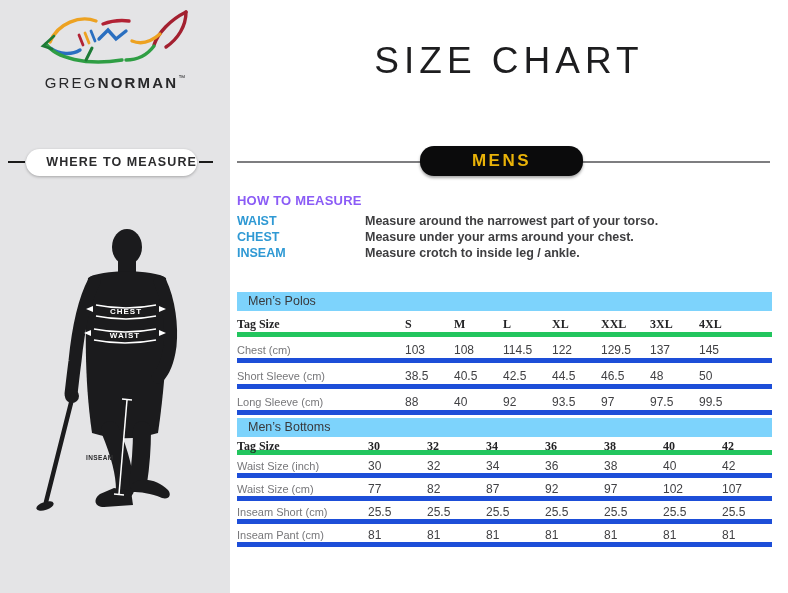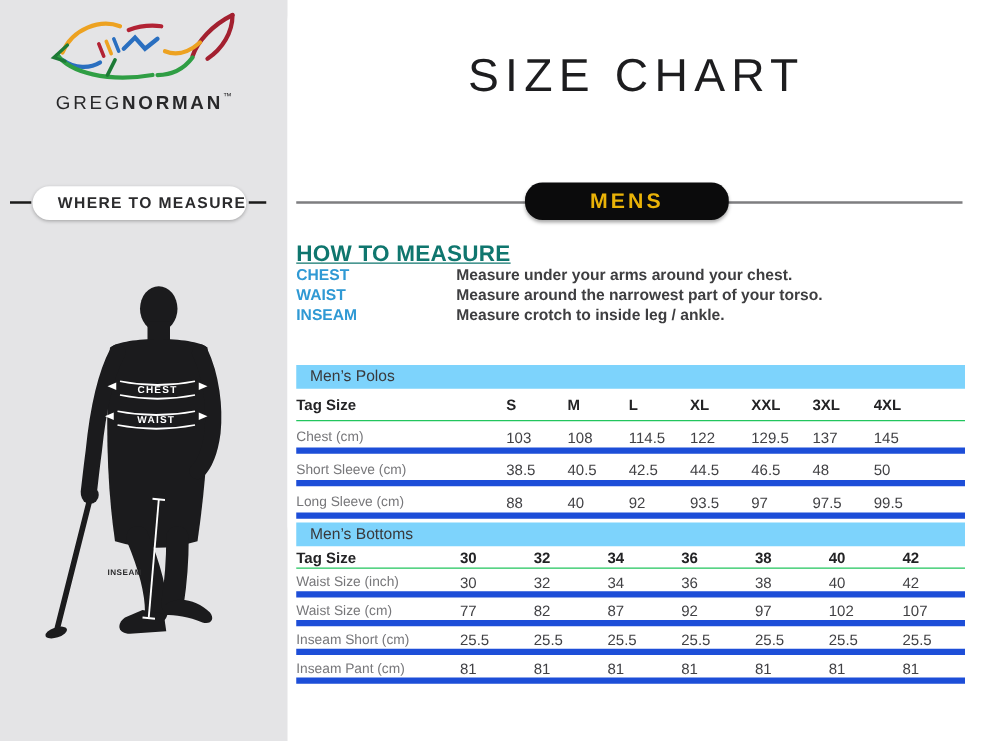--- a/index.html
+++ b/index.html
@@ -25,36 +25,36 @@
   
   .main { position:absolute; left:230px; top:0; width:558px; height:437px; background:#fff;border-radius:16px; }
   .title { position:absolute; top:40px; left:0; width:558px; text-align:center;
            font-size:37px; font-weight:400; letter-spacing:5px; color:#1d1d1f; }
   .rule { position:absolute; top:161px; left:7px; width:533px; height:2px; background:#7e7e80; }
   .badge { position:absolute; top:146px; left:190px; width:163px; height:30px; background:#0b0b0c;
            border-radius:14px; box-shadow:0 2px 3px rgba(0,0,0,.35); color:#eab308; text-align:center;
            line-height:30px; font-size:17px; font-weight:700; letter-spacing:2.5px; }
 
   .htm { position:absolute; top:193px; left:7px; width:540px; }
-  .htm-head { font-size:18px; font-weight:700; color:#0f766e; height:19px; letter-spacing:.2px;text-decoration:underline; }
+  .htm-head { font-size:13px; font-weight:700; color:#8b5cf6; height:19px; letter-spacing:.2px; }
   .htm-row { height:16px; line-height:16px; white-space:nowrap; }
   .htm-label { display:inline-block; width:128px; font-size:12.5px; font-weight:700; color:#2f99d4; }
   .htm-desc { font-size:12.5px; font-weight:700; color:#3e3e40; }
 
   .size-table { position:absolute; left:7px; width:535px; }
   .size-table.t0 { top:292px; }
   .size-table.t1 { top:418px; }
   .tbar { height:19px; line-height:19px; background:#7dd3fc; padding-left:11px;
           font-size:12.5px; color:#39393b; }
   .trow { display:grid; align-items:center; }
   .t0 .trow { grid-template-columns:168px repeat(7,49px); height:26px; line-height:26px; }
   .t1 .trow { grid-template-columns:131px repeat(7,59px); height:23px; line-height:23px; }
   .t0 .trow.thead { height:26px; }
   .t1 .trow.thead { height:18px; line-height:18px; }
-  .trow.thead { border-bottom:1px solid #22c55e; font-weight:700; }
+  .trow.thead { border-bottom:5px solid #22c55e; font-weight:700;font-family:Liberation Serif, serif; }
   .trow.thead .tlabel, .trow.thead .tcell { font-size:12px; color:#232325; font-weight:700; }
   .trow:not(.thead) { border-bottom:5px solid #1d4ed8; }
   .tlabel.rl { font-size:11px; color:#77777a; }
   .tcell.val { font-size:12px; color:#414144; }
 </style>
 </head>
 <body>
 
 <div class="page">
 
@@ -132,22 +132,22 @@
 
   <main class="main">
     <h1 class="title">SIZE CHART</h1>
 
     <div class="rule"></div>
     <div class="badge">MENS</div>
 
     <section class="htm">
       <div class="htm-head">HOW TO MEASURE</div>
       <div>
+          <div class="htm-row"><span class="htm-label">WAIST</span><span class="htm-desc">Measure around the narrowest part of your torso.</span></div>
           <div class="htm-row"><span class="htm-label">CHEST</span><span class="htm-desc">Measure under your arms around your chest.</span></div>
-          <div class="htm-row"><span class="htm-label">WAIST</span><span class="htm-desc">Measure around the narrowest part of your torso.</span></div>
           <div class="htm-row"><span class="htm-label">INSEAM</span><span class="htm-desc">Measure crotch to inside leg / ankle.</span></div>
         </div>
     </section>
 
     <div>
         <section class="size-table t0">
           <div class="tbar">Men’s Polos</div>
           <div class="trow thead">
             <span class="tlabel">Tag Size</span>
             <span class="tcell">S</span>

